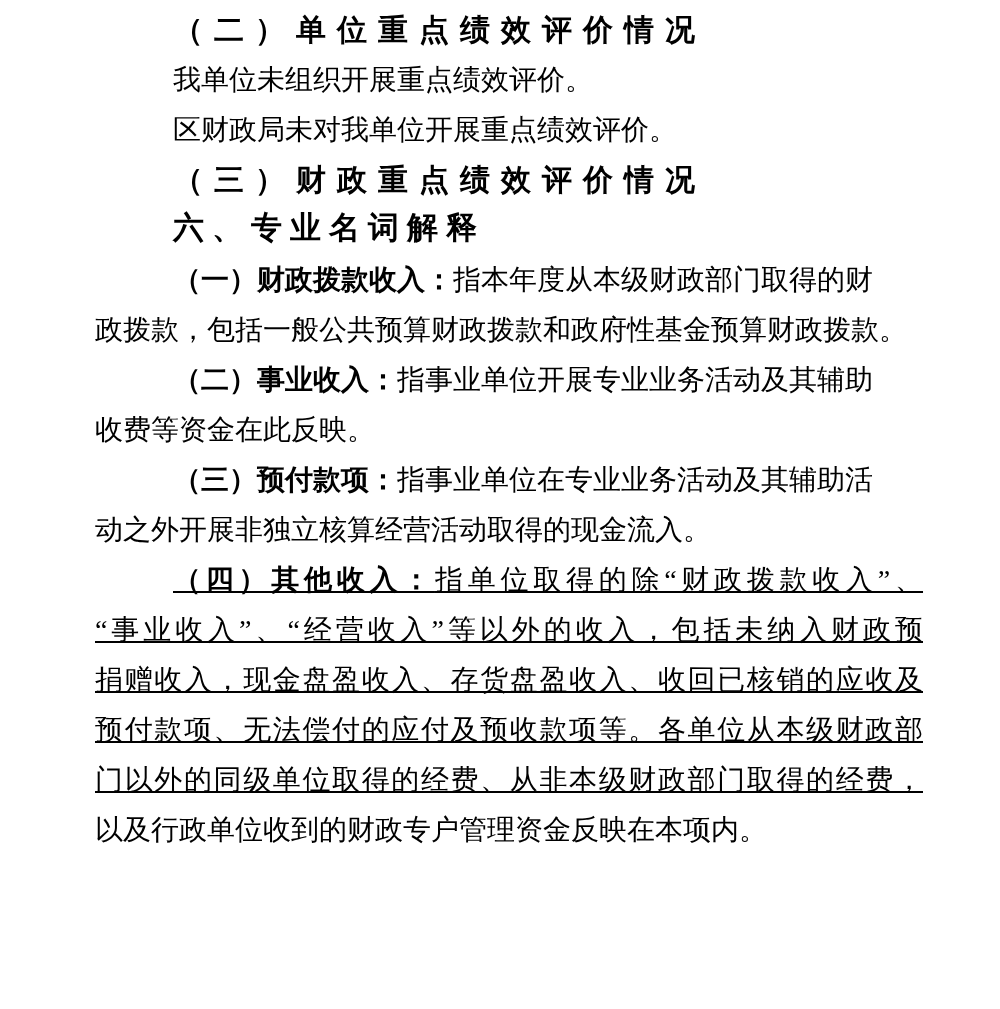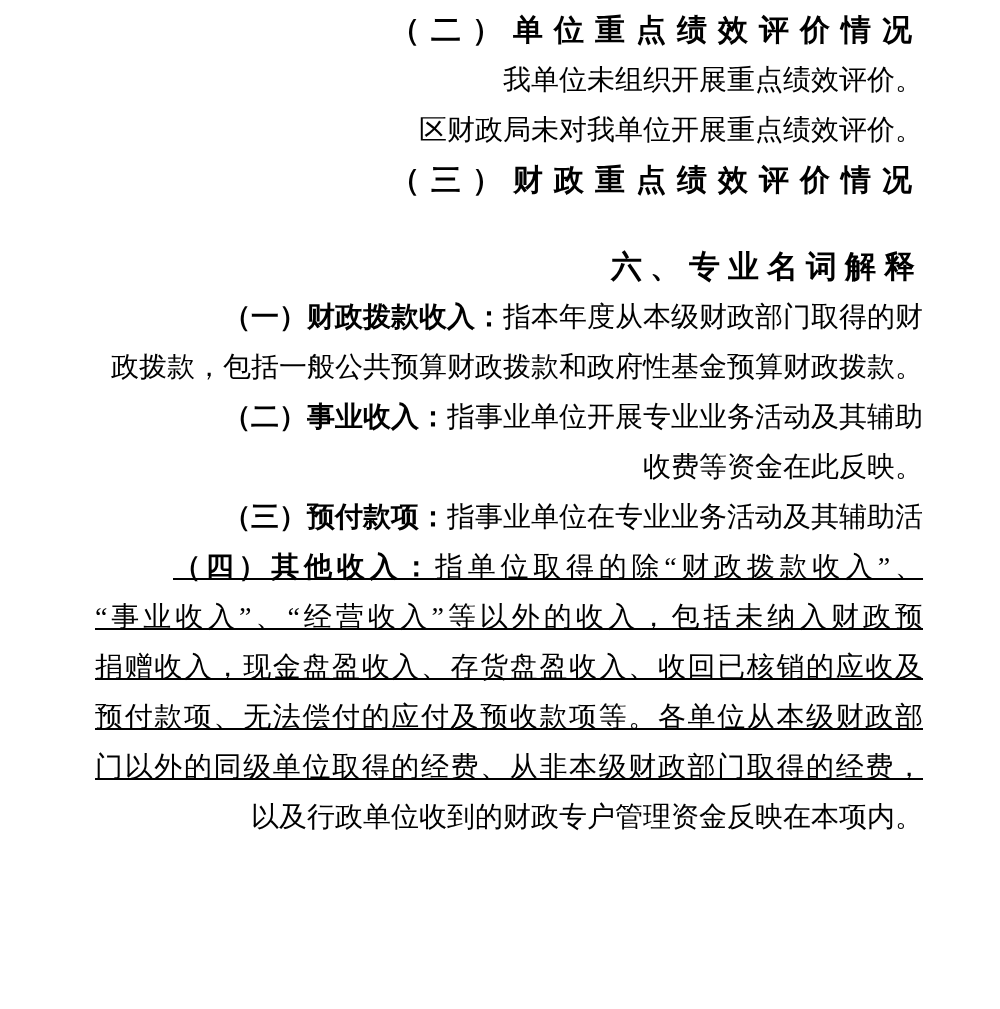--- a/index.html
+++ b/index.html
@@ -15,42 +15,41 @@
   }
   .text-block{
     margin-left:95px;
     width:828px;
     padding-top:5px;
   }
   .ln{
     height:50px;
     line-height:50px;
     font-size:28px;
-    text-align:right;
+    text-align:left;
     white-space:nowrap;
   }
   .ln .b{font-weight:bold;}
   .ind{padding-left:78px;}
   .fill{
     white-space:normal;
     text-align:justify;
     text-align-last:justify;
     text-decoration:underline;
   }
   .h2{
     font-weight:bold;
     font-size:30px;
     letter-spacing:11px;
   }
   .h1{
-    font-family:Liberation Sans, sans-serif;
+    font-family:Liberation Mono, monospace;
     font-weight:bold;
     font-size:31px;
     letter-spacing:8px;
-    margin-top:37px;
   }
 </style>
 </head>
 <body>
 
 <div class="page">
   <div class="text-block">
 
     <div class="ln h2 ind"><span class="b"></span><span>（二）单位重点绩效评价情况</span></div>
 
@@ -66,20 +65,21 @@
 
     <div class="ln"><span class="b"></span><span>政拨款，包括一般公共预算财政拨款和政府性基金预算财政拨款。</span></div>
 
     <div class="ln ind"><span class="b">（二）事业收入：</span><span>指事业单位开展专业业务活动及其辅助</span></div>
 
 
     <div class="ln"><span class="b"></span><span>收费等资金在此反映。</span></div>
 
     <div class="ln ind"><span class="b">（三）预付款项：</span><span>指事业单位在专业业务活动及其辅助活</span></div>
 
+    <div class="ln"><span class="b"></span><span>动之外开展非独立核算经营活动取得的现金流入。</span></div>
 
     <div class="ln ind fill"><span class="b">（四）其他收入：</span><span>指单位取得的除“财政拨款收入”、</span></div>
 
     <div class="ln fill"><span class="b"></span><span>“事业收入”、“经营收入”等以外的收入，包括未纳入财政预</span></div>
 
 
     <div class="ln fill"><span class="b"></span><span>捐赠收入，现金盘盈收入、存货盘盈收入、收回已核销的应收及</span></div>
 
     <div class="ln fill"><span class="b"></span><span>预付款项、无法偿付的应付及预收款项等。各单位从本级财政部</span></div>
 

